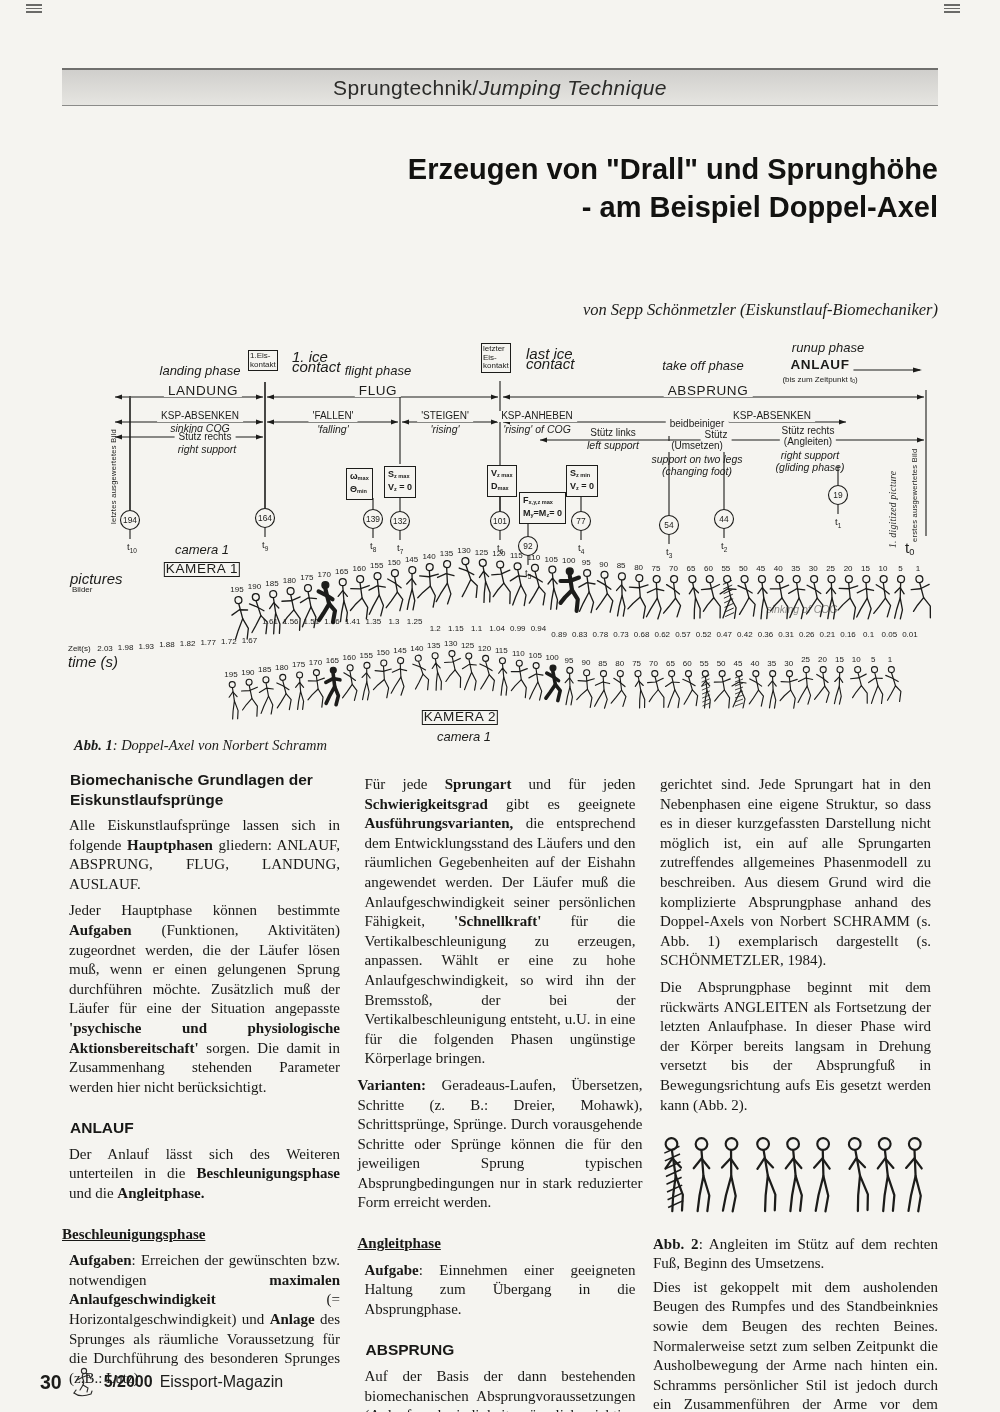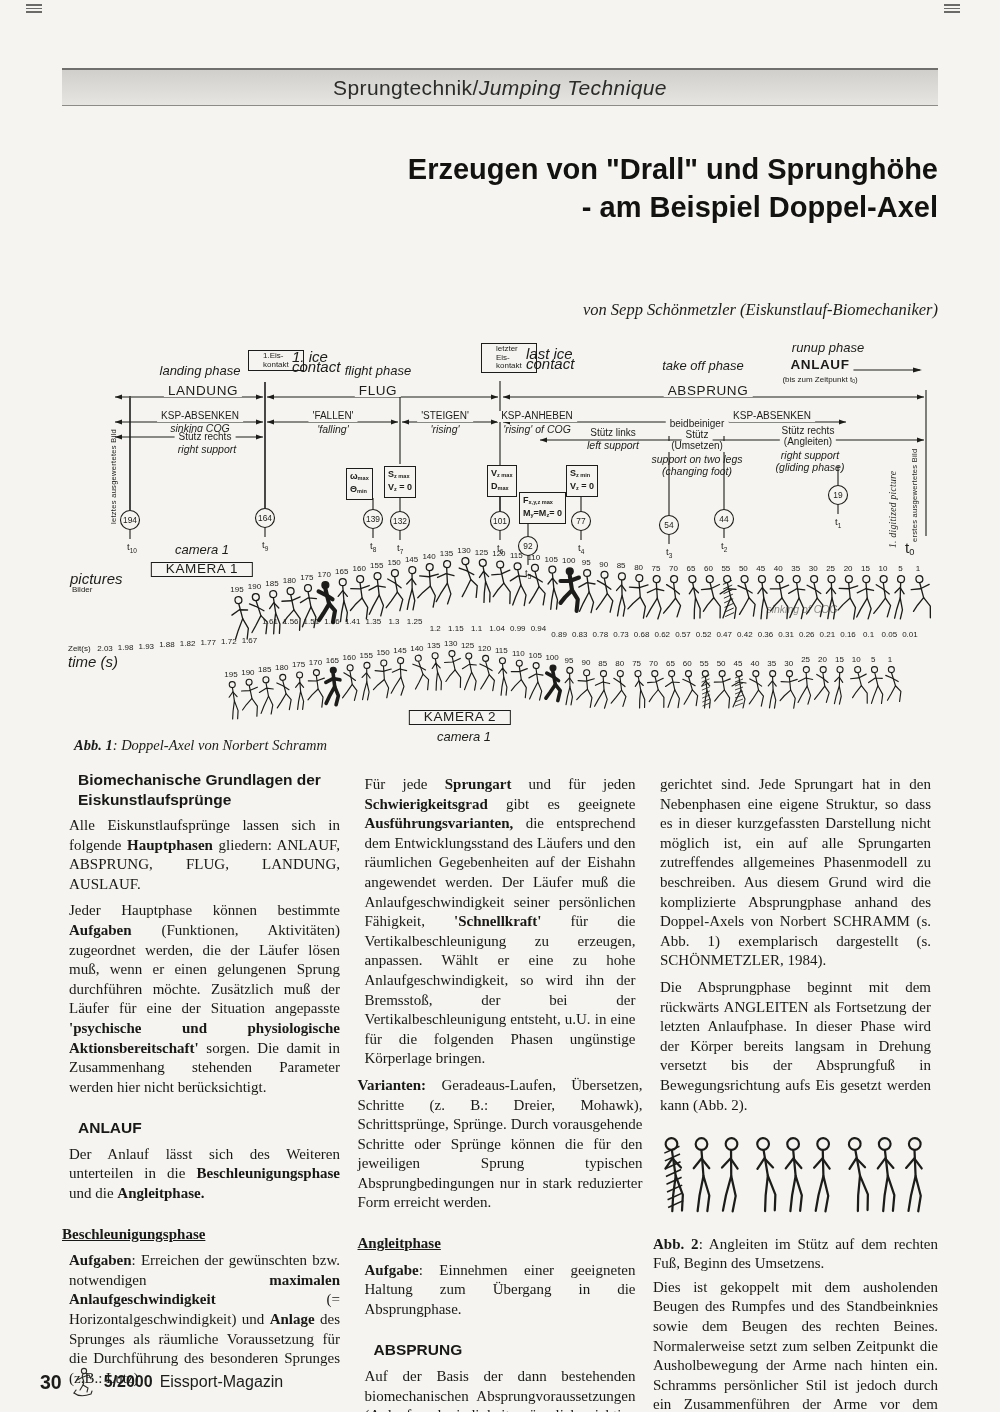--- a/index.html
+++ b/index.html
@@ -14,39 +14,39 @@
 .byline{position:absolute;right:62px;top:300px;font:italic 16.5px "Liberation Serif",serif}
 
 .fig1{position:absolute;left:60px;top:340px;width:880px;height:428px;font-family:"Liberation Sans",sans-serif}
 .fig1 svg.base{position:absolute;left:0;top:0}
 .dl{position:absolute;transform:translateX(-50%);font:10px/10.8px "Liberation Sans",sans-serif;text-align:right;white-space:pre;color:#1c1c1a}
 .dl.i{font-style:italic;font-size:10.5px}
 .dl.big{font-size:13.5px;letter-spacing:.6px}
 .dl.b{font-weight:bold}
 .dl.bigi{font-style:italic;font-size:13px}
 .dl.bg{background:#f5f4f0;padding:0 4px}
-.dl.box{border:1.4px solid #1c1c1a;background:#f5f4f0;padding:1px 14px}
+.dl.box{border:1.4px solid #1c1c1a;background:#f5f4f0;padding:1px 1px}
 .dl.left{transform:none;text-align:left}
 .dl.tiny{font-size:8px;line-height:8.6px}
 .dl.sm{font-size:15px;line-height:9.6px}
 .dl.faint{opacity:.5}
 .vert{position:absolute;writing-mode:vertical-rl;transform:rotate(180deg);font:7.5px "Liberation Sans",sans-serif;letter-spacing:.3px}
 .vert.i{font:italic 9.5px "Liberation Serif",serif}
 .ebox{position:absolute;border:1.4px solid #1c1c1a;background:#f5f4f0;font:bold 9px/10.5px "Liberation Sans",sans-serif;padding:2px 3px;white-space:nowrap}
 sub{font-size:.62em;vertical-align:-.25em}
 .abb1cap{position:absolute;left:14px;top:397px;font:14.5px "Liberation Serif",serif}
 .bi{font-weight:bold;font-style:italic}
 .i{font-style:italic}
 .b{font-weight:bold}
 
 .cols{position:absolute;left:62px;top:768px;width:876px;display:flex;justify-content:space-between}
 .col{width:285px;font:15px/19.6px "Liberation Serif",serif;text-align:justify;color:#181816}
 .blk-p{margin:7px}
 .blk-pg{margin-top:4px}
-.blk-hsans{font:bold 15.5px/19.5px "Liberation Sans",sans-serif;margin:21px 16px 3px;text-align:left}
+.blk-hsans{font:bold 15.5px/19.5px "Liberation Sans",sans-serif;margin:21px 8px 3px;text-align:left}
 .col .blk-hsans:first-child{margin-top:2px}
 .blk-hu{font-weight:bold;text-decoration:underline;margin:21px 0 2px;text-align:left}
 .blk-cap{margin-top:6px}
 .abb2{margin-top:16px}
 
 .footer{position:absolute;left:40px;top:1366px;display:flex;align-items:center;gap:7px;font:16px "Liberation Sans",sans-serif;color:#1c1c1a}
 .pageno{font-weight:bold;font-size:19.5px}
 .issue{font-weight:bold}
 </style>
 </head>
@@ -807,21 +807,21 @@
     <div class="dl bg" style="left:273px;top:71px">'FALLEN'</div>
     <div class="dl i" style="left:273px;top:84px">'falling'</div>
     <div class="dl bg" style="left:385px;top:71px">'STEIGEN'</div>
     <div class="dl i" style="left:385px;top:84px">'rising'</div>
     <div class="dl bg" style="left:477px;top:71px">KSP-ANHEBEN</div>
     <div class="dl i" style="left:477px;top:84px">'rising' of COG</div>
     <div class="dl bg" style="left:712px;top:71px">KSP-ABSENKEN</div>
     <div class="dl bg" style="left:553px;top:88px">Stütz links</div>
     <div class="dl i" style="left:553px;top:100px">left support</div>
     <div class="dl bg" style="left:637px;top:79px">beidbeiniger</div>
-    <div class="dl bg" style="left:637px;top:90px">Stütz</div>
+    <div class="dl bg" style="left:656px;top:90px">Stütz</div>
     <div class="dl bg" style="left:637px;top:101px">(Umsetzen)</div>
     <div class="dl i" style="left:637px;top:114px">support on two legs</div>
     <div class="dl i" style="left:637px;top:126px">(changing foot)</div>
     <div class="dl bg" style="left:748px;top:86px">Stütz rechts</div>
     <div class="dl bg" style="left:748px;top:97px">(Angleiten)</div>
     <div class="dl i" style="left:750px;top:110px">right support</div>
     <div class="dl i" style="left:750px;top:122px">(gliding phase)</div>
     <div class="dl i faint" style="left:742px;top:264px">sinking of COG</div>
 
     <div class="dl bigi" style="left:142px;top:205px">camera 1</div>

